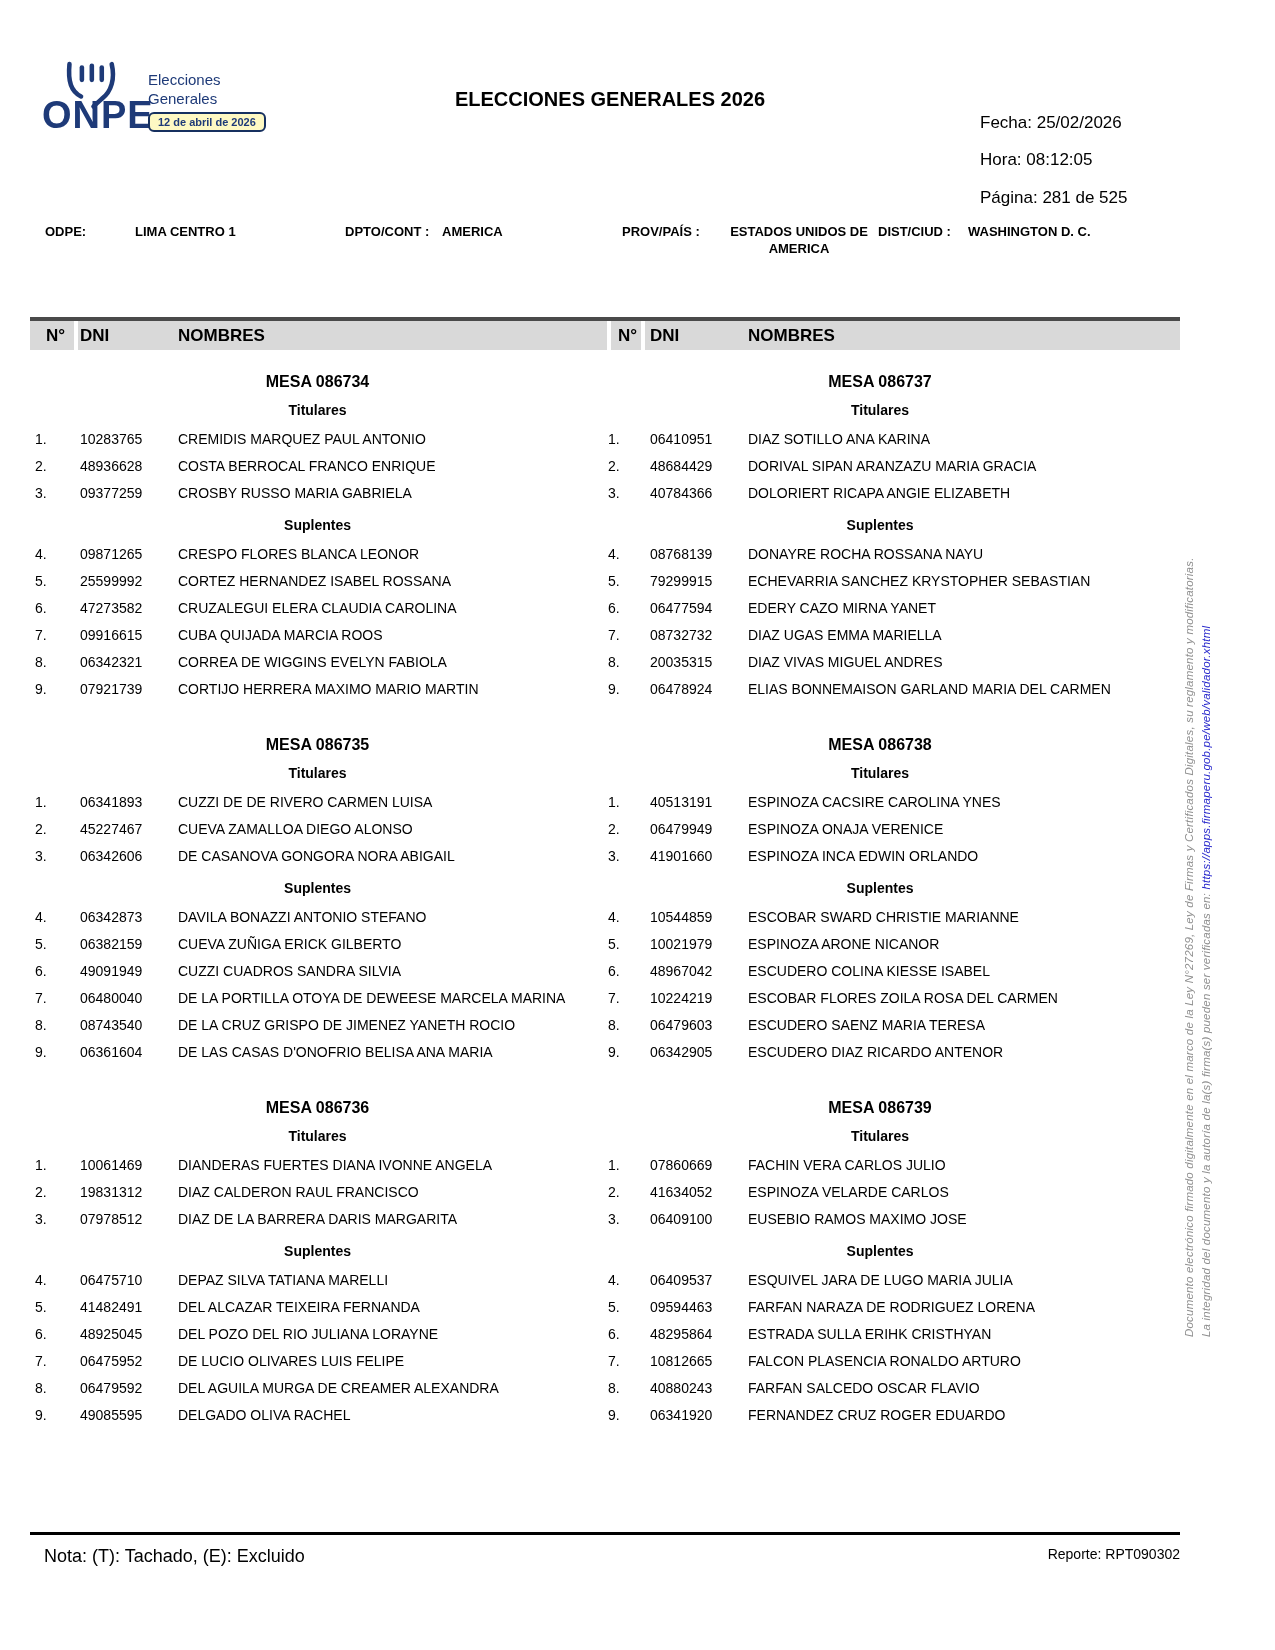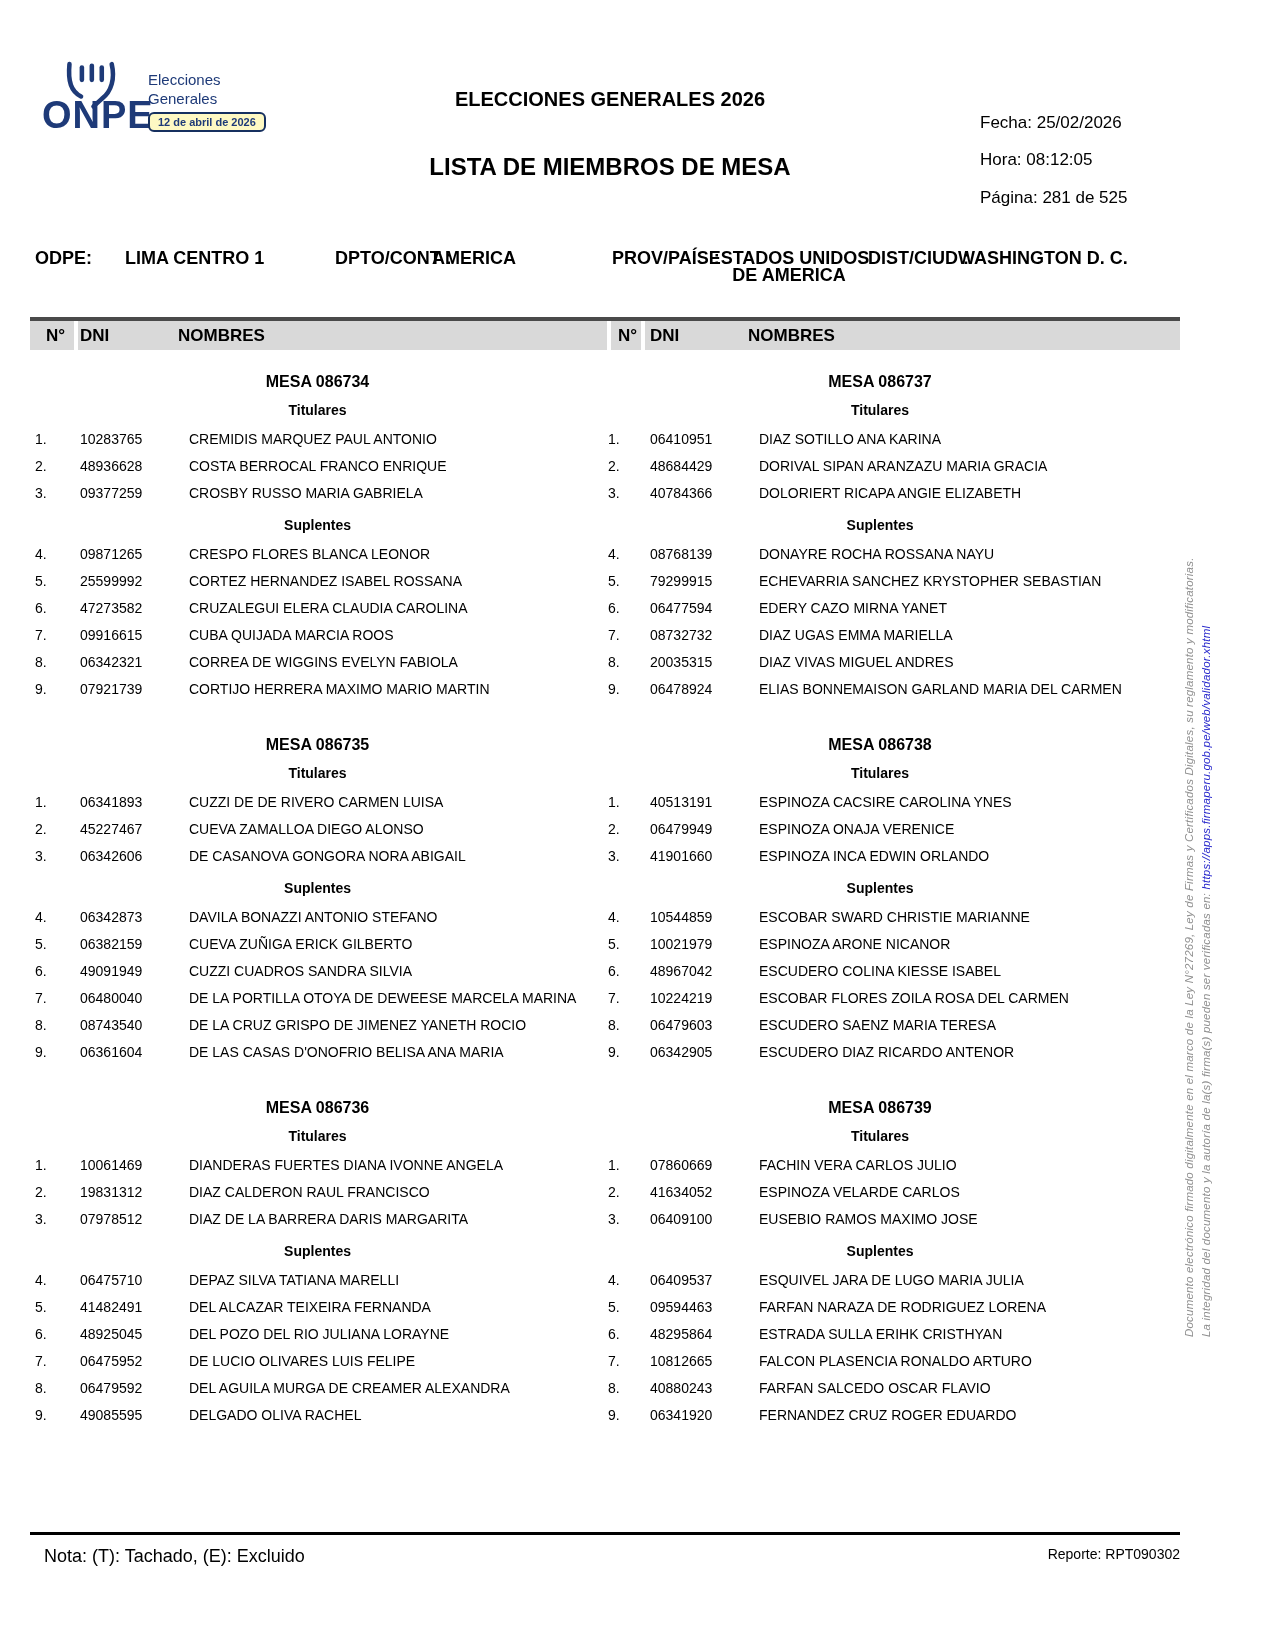--- a/index.html
+++ b/index.html
@@ -16,21 +16,21 @@
   .logo-badge { position:absolute; left:148px; top:112px; border:2px solid #16305f; border-radius:6px;
     padding:2px 8px; font-size:11px; font-weight:bold; color:#1e3a78; background:#fef9c3; white-space:nowrap; }
   
   .doc-title    { position:absolute; top:88px;  left:340px; width:540px; text-align:center; font-size:20px; font-weight:bold; }
   .doc-subtitle { position:absolute; top:153px; left:340px; width:540px; text-align:center; font-size:24px; font-weight:bold; }
   .meta { position:absolute; left:980px; font-size:17px;margin-top:28px; }
   .meta.fecha  { top:85px; }
   .meta.hora   { top:122px; }
   .meta.pagina { top:160px; }
   
-  .info { position:absolute; top:250px; font-size:18px; font-weight:bold; line-height:17px; }
+  .info { position:absolute; top:223px; font-size:13px; font-weight:bold; line-height:17px;margin-left:10px; }
   .info.odpe-l { left:35px; }  .info.odpe-v { left:125px; }
   .info.dpto-l { left:335px; } .info.dpto-v { left:432px; }
   .info.prov-l { left:612px; } .info.prov-v { left:700px; width:178px; text-align:center; }
   .info.dist-l { left:868px; } .info.dist-v { left:958px; }
   
   .thead-top { position:absolute; left:30px; top:317px; width:1150px; height:4px; background:#4a4a4a; }
   .thead-bar { position:absolute; left:30px; top:321px; width:1150px; height:29px; background:#d9d9d9; }
   .thead-gap { position:absolute; top:321px; width:4px; height:29px; background:#ffffff; }
   .thead-gap.g1 { left:74px; } .thead-gap.g2 { left:607px; } .thead-gap.g3 { left:641px; }
   .thead-label { position:absolute; top:326px; font-size:17px; font-weight:bold; }
@@ -38,21 +38,21 @@
   .thead-label.n2 { left:618px; } .thead-label.d2 { left:650px; } .thead-label.m2 { left:748px; }
   
   .cols { position:absolute; left:35px; top:358px; width:1125px; display:flex; }
   .col { width:565px; }
   .col.right { width:560px; }
   .mesa-title { margin-top:32px; line-height:20px; font-size:16px; font-weight:bold; text-align:center; }
   .mesa:first-child .mesa-title { margin-top:14px; }
   .section-label { margin:9px 0 7px 0; line-height:18px; font-size:14px; font-weight:bold; text-align:center; }
   .row { display:grid; grid-template-columns:45px 98px 1fr; height:27px; line-height:27px; font-size:14px; }
   .col.right .row { padding-left:8px; grid-template-columns:42px 98px 1fr; }
-  .c-name { white-space:nowrap;margin-left:11px; }
+  .c-name { white-space:nowrap; }
   
   .side-note { position:absolute; top:485px; right:60px; height:852px;
     writing-mode:vertical-rl; transform:rotate(180deg);
     font-size:11.5px; font-style:italic; color:#8f8f8f; line-height:17px; letter-spacing:0.2px; }
   .side-note .url { color:#2929cc; }
   
   .footer-line { position:absolute; left:30px; top:1532px; width:1150px; height:3px; background:#000; }
   .footer-nota { position:absolute; left:44px; top:1546px; font-size:18px; }
   .footer-reporte { position:absolute; right:95px; top:1546px; font-size:14px; }
 </style>
@@ -69,21 +69,20 @@
       <path d="M48 11 v15"></path>
       <path d="M60 7 C64 24 60 40 48 49 L38 58"></path>
     </g>
   </svg>
   <div class="onpe-text">ONPE</div>
   <div class="logo-line l1">Elecciones</div>
   <div class="logo-line l2">Generales</div>
   <div class="logo-badge">12 de abril de 2026</div>
 
   <div class="doc-title">ELECCIONES GENERALES 2026</div>
-  <div class="doc-subtitle">LISTA DE MIEMBROS DE MESA</div>
 
   <div class="meta fecha">Fecha: 25/02/2026</div>
   <div class="meta hora">Hora: 08:12:05</div>
   <div class="meta pagina">Página: 281 de 525</div>
 
   <div class="info odpe-l">ODPE:</div>
   <div class="info odpe-v">LIMA CENTRO 1</div>
   <div class="info dpto-l">DPTO/CONT :</div>
   <div class="info dpto-v">AMERICA</div>
   <div class="info prov-l">PROV/PAÍS :</div>

